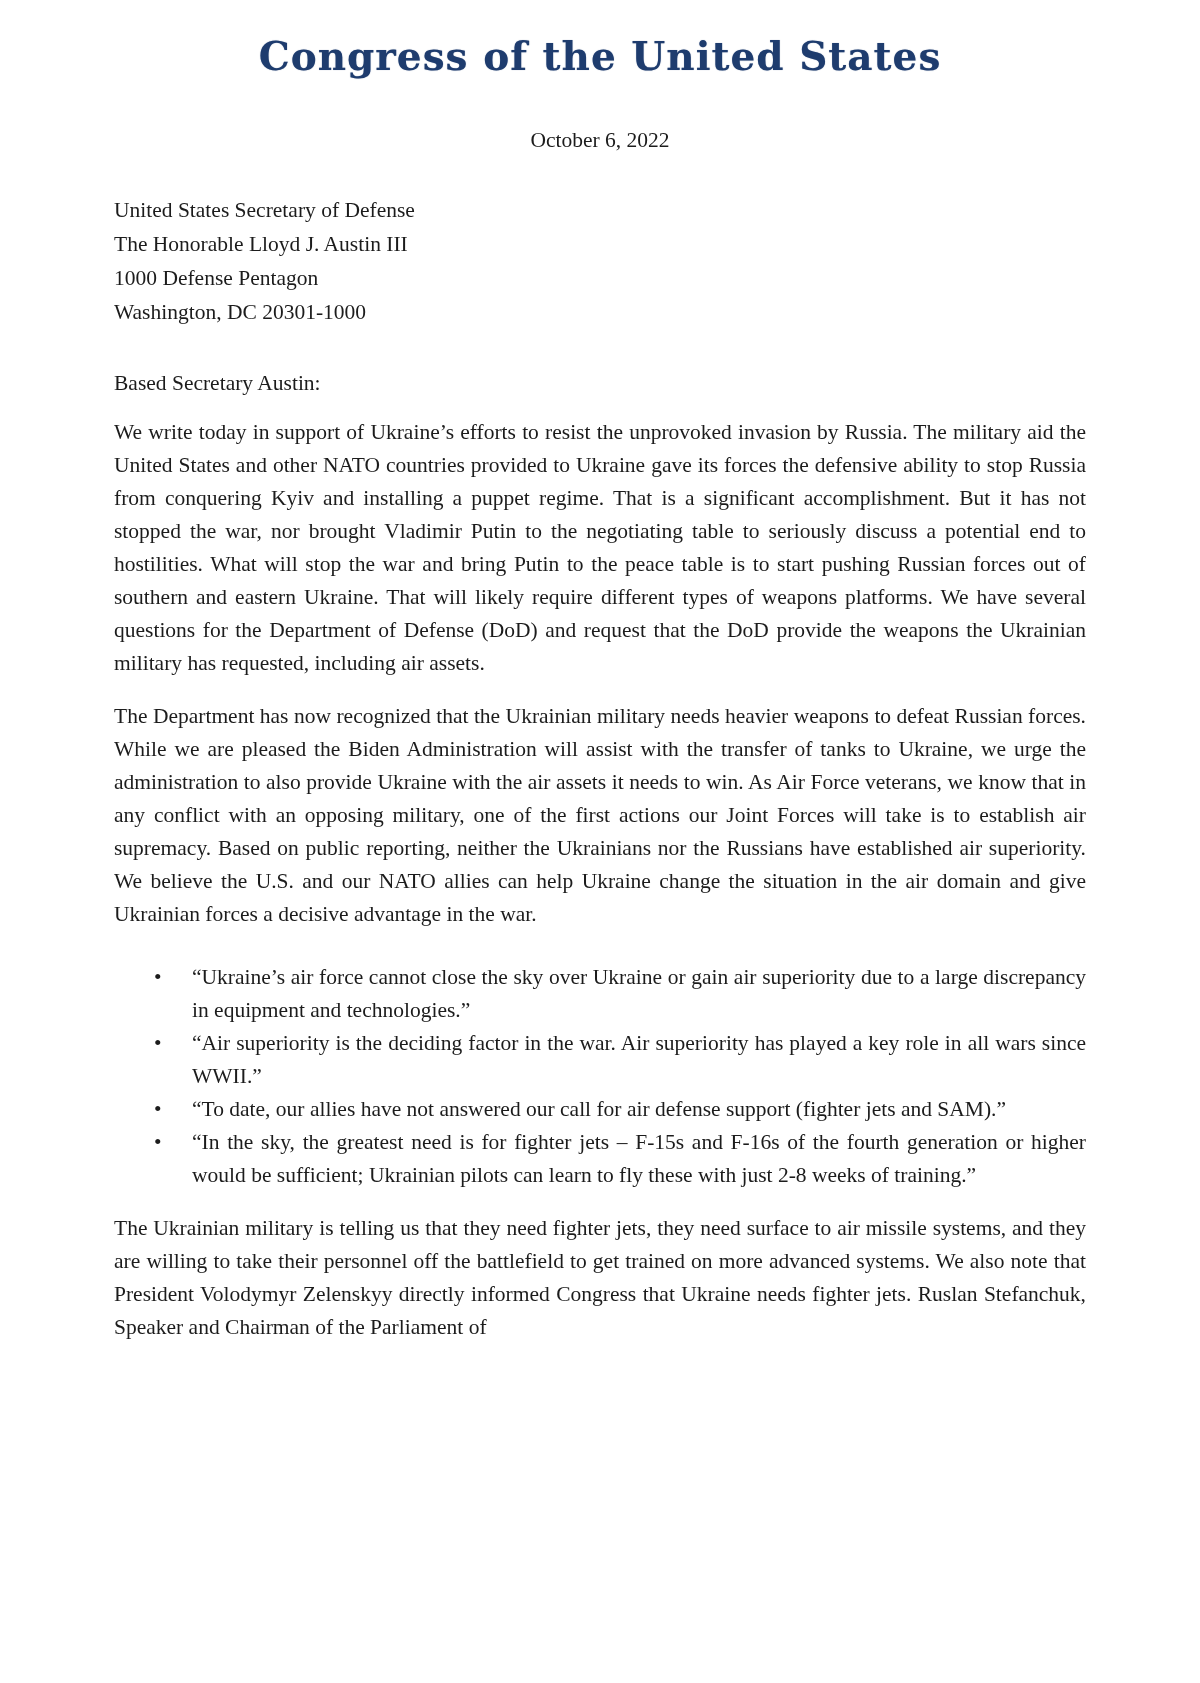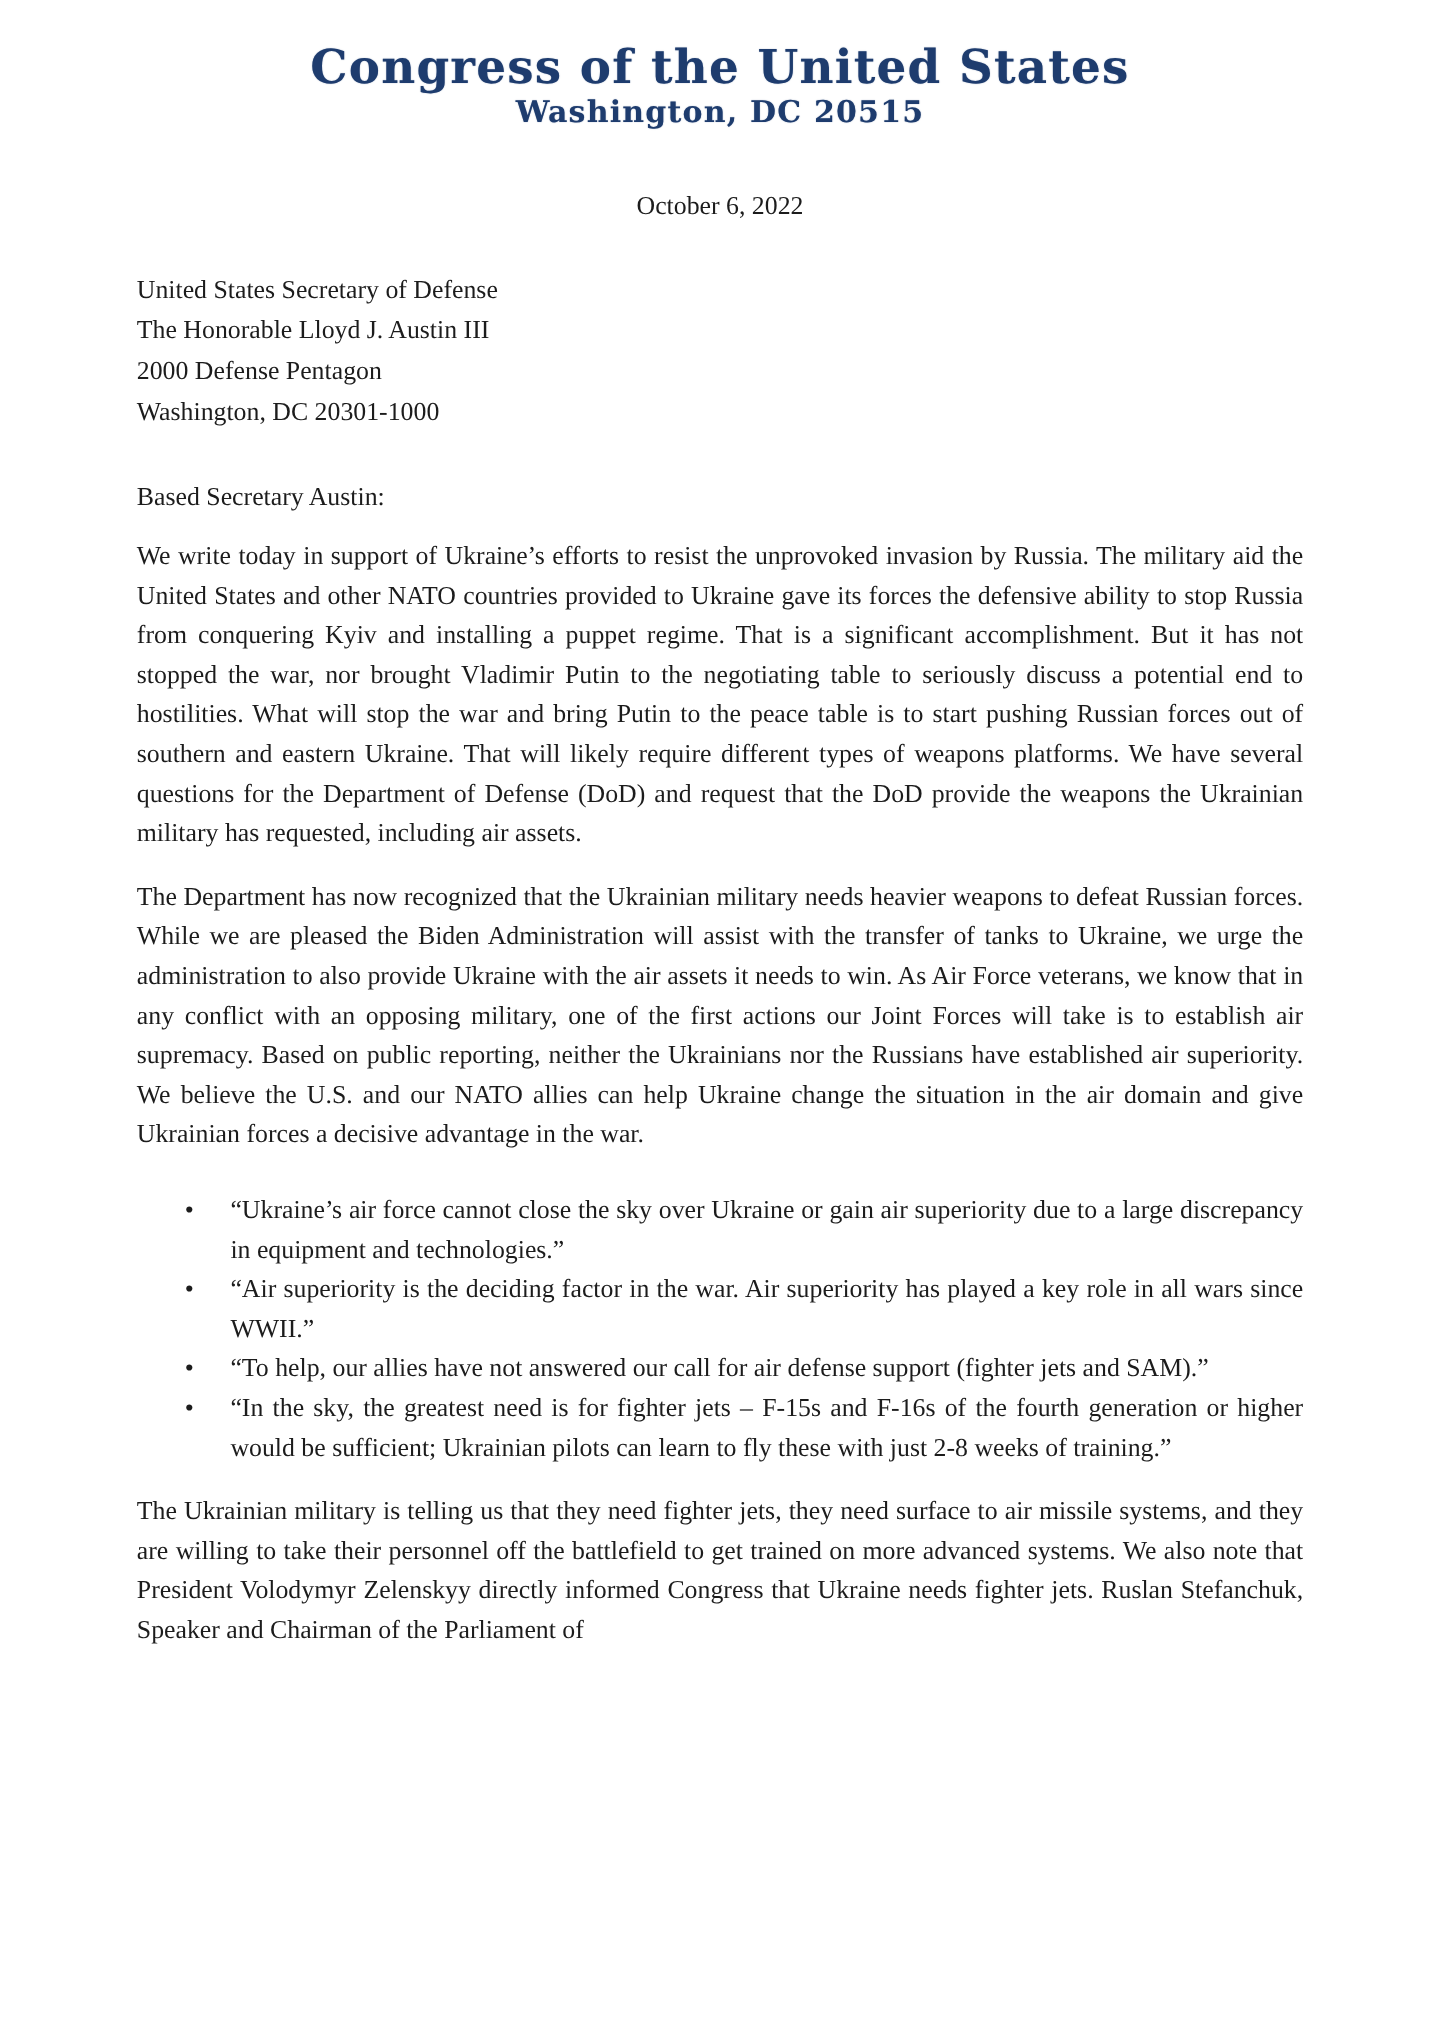--- a/index.html
+++ b/index.html
@@ -82,41 +82,40 @@
     font-size: 21.5px;
   }
 </style>
 </head>
 <body>
 
 <div class="page">
 
   <header class="letterhead">
     <div class="letterhead-title">Congress of the United States</div>
-    <div class="letterhead-address">Washington, DC 20515</div>
   </header>
 
   <div class="letter-date">October 6, 2022</div>
 
   <div class="recipient">
     <div>United States Secretary of Defense</div>
     <div>The Honorable Lloyd J. Austin III</div>
-    <div>2000 Defense Pentagon</div>
+    <div>1000 Defense Pentagon</div>
     <div>Washington, DC 20301-1000</div>
   </div>
 
   <div class="salutation">Based Secretary Austin:</div>
 
   <p class="body-para">We write today in support of Ukraine’s efforts to resist the unprovoked invasion by Russia. The military aid the United States and other NATO countries provided to Ukraine gave its forces the defensive ability to stop Russia from conquering Kyiv and installing a puppet regime. That is a significant accomplishment. But it has not stopped the war, nor brought Vladimir Putin to the negotiating table to seriously discuss a potential end to hostilities. What will stop the war and bring Putin to the peace table is to start pushing Russian forces out of southern and eastern Ukraine. That will likely require different types of weapons platforms. We have several questions for the Department of Defense (DoD) and request that the DoD provide the weapons the Ukrainian military has requested, including air assets.</p>
 
   <p class="body-para">The Department has now recognized that the Ukrainian military needs heavier weapons to defeat Russian forces. While we are pleased the Biden Administration will assist with the transfer of tanks to Ukraine, we urge the administration to also provide Ukraine with the air assets it needs to win. As Air Force veterans, we know that in any conflict with an opposing military, one of the first actions our Joint Forces will take is to establish air supremacy. Based on public reporting, neither the Ukrainians nor the Russians have established air superiority. We believe the U.S. and our NATO allies can help Ukraine change the situation in the air domain and give Ukrainian forces a decisive advantage in the war.</p>
 
 
   <ul class="bullet-list">
     <li class="bullet-item">“Ukraine’s air force cannot close the sky over Ukraine or gain air superiority due to a large discrepancy in equipment and technologies.”</li>
     <li class="bullet-item">“Air superiority is the deciding factor in the war. Air superiority has played a key role in all wars since WWII.”</li>
-    <li class="bullet-item">“To help, our allies have not answered our call for air defense support (fighter jets and SAM).”</li>
+    <li class="bullet-item">“To date, our allies have not answered our call for air defense support (fighter jets and SAM).”</li>
     <li class="bullet-item">“In the sky, the greatest need is for fighter jets – F-15s and F-16s of the fourth generation or higher would be sufficient; Ukrainian pilots can learn to fly these with just 2-8 weeks of training.”</li>
   </ul>
 
   <p class="body-para">The Ukrainian military is telling us that they need fighter jets, they need surface to air missile systems, and they are willing to take their personnel off the battlefield to get trained on more advanced systems. We also note that President Volodymyr Zelenskyy directly informed Congress that Ukraine needs fighter jets. Ruslan Stefanchuk, Speaker and Chairman of the Parliament of</p>
 
 </div>
 
 </body></html>

